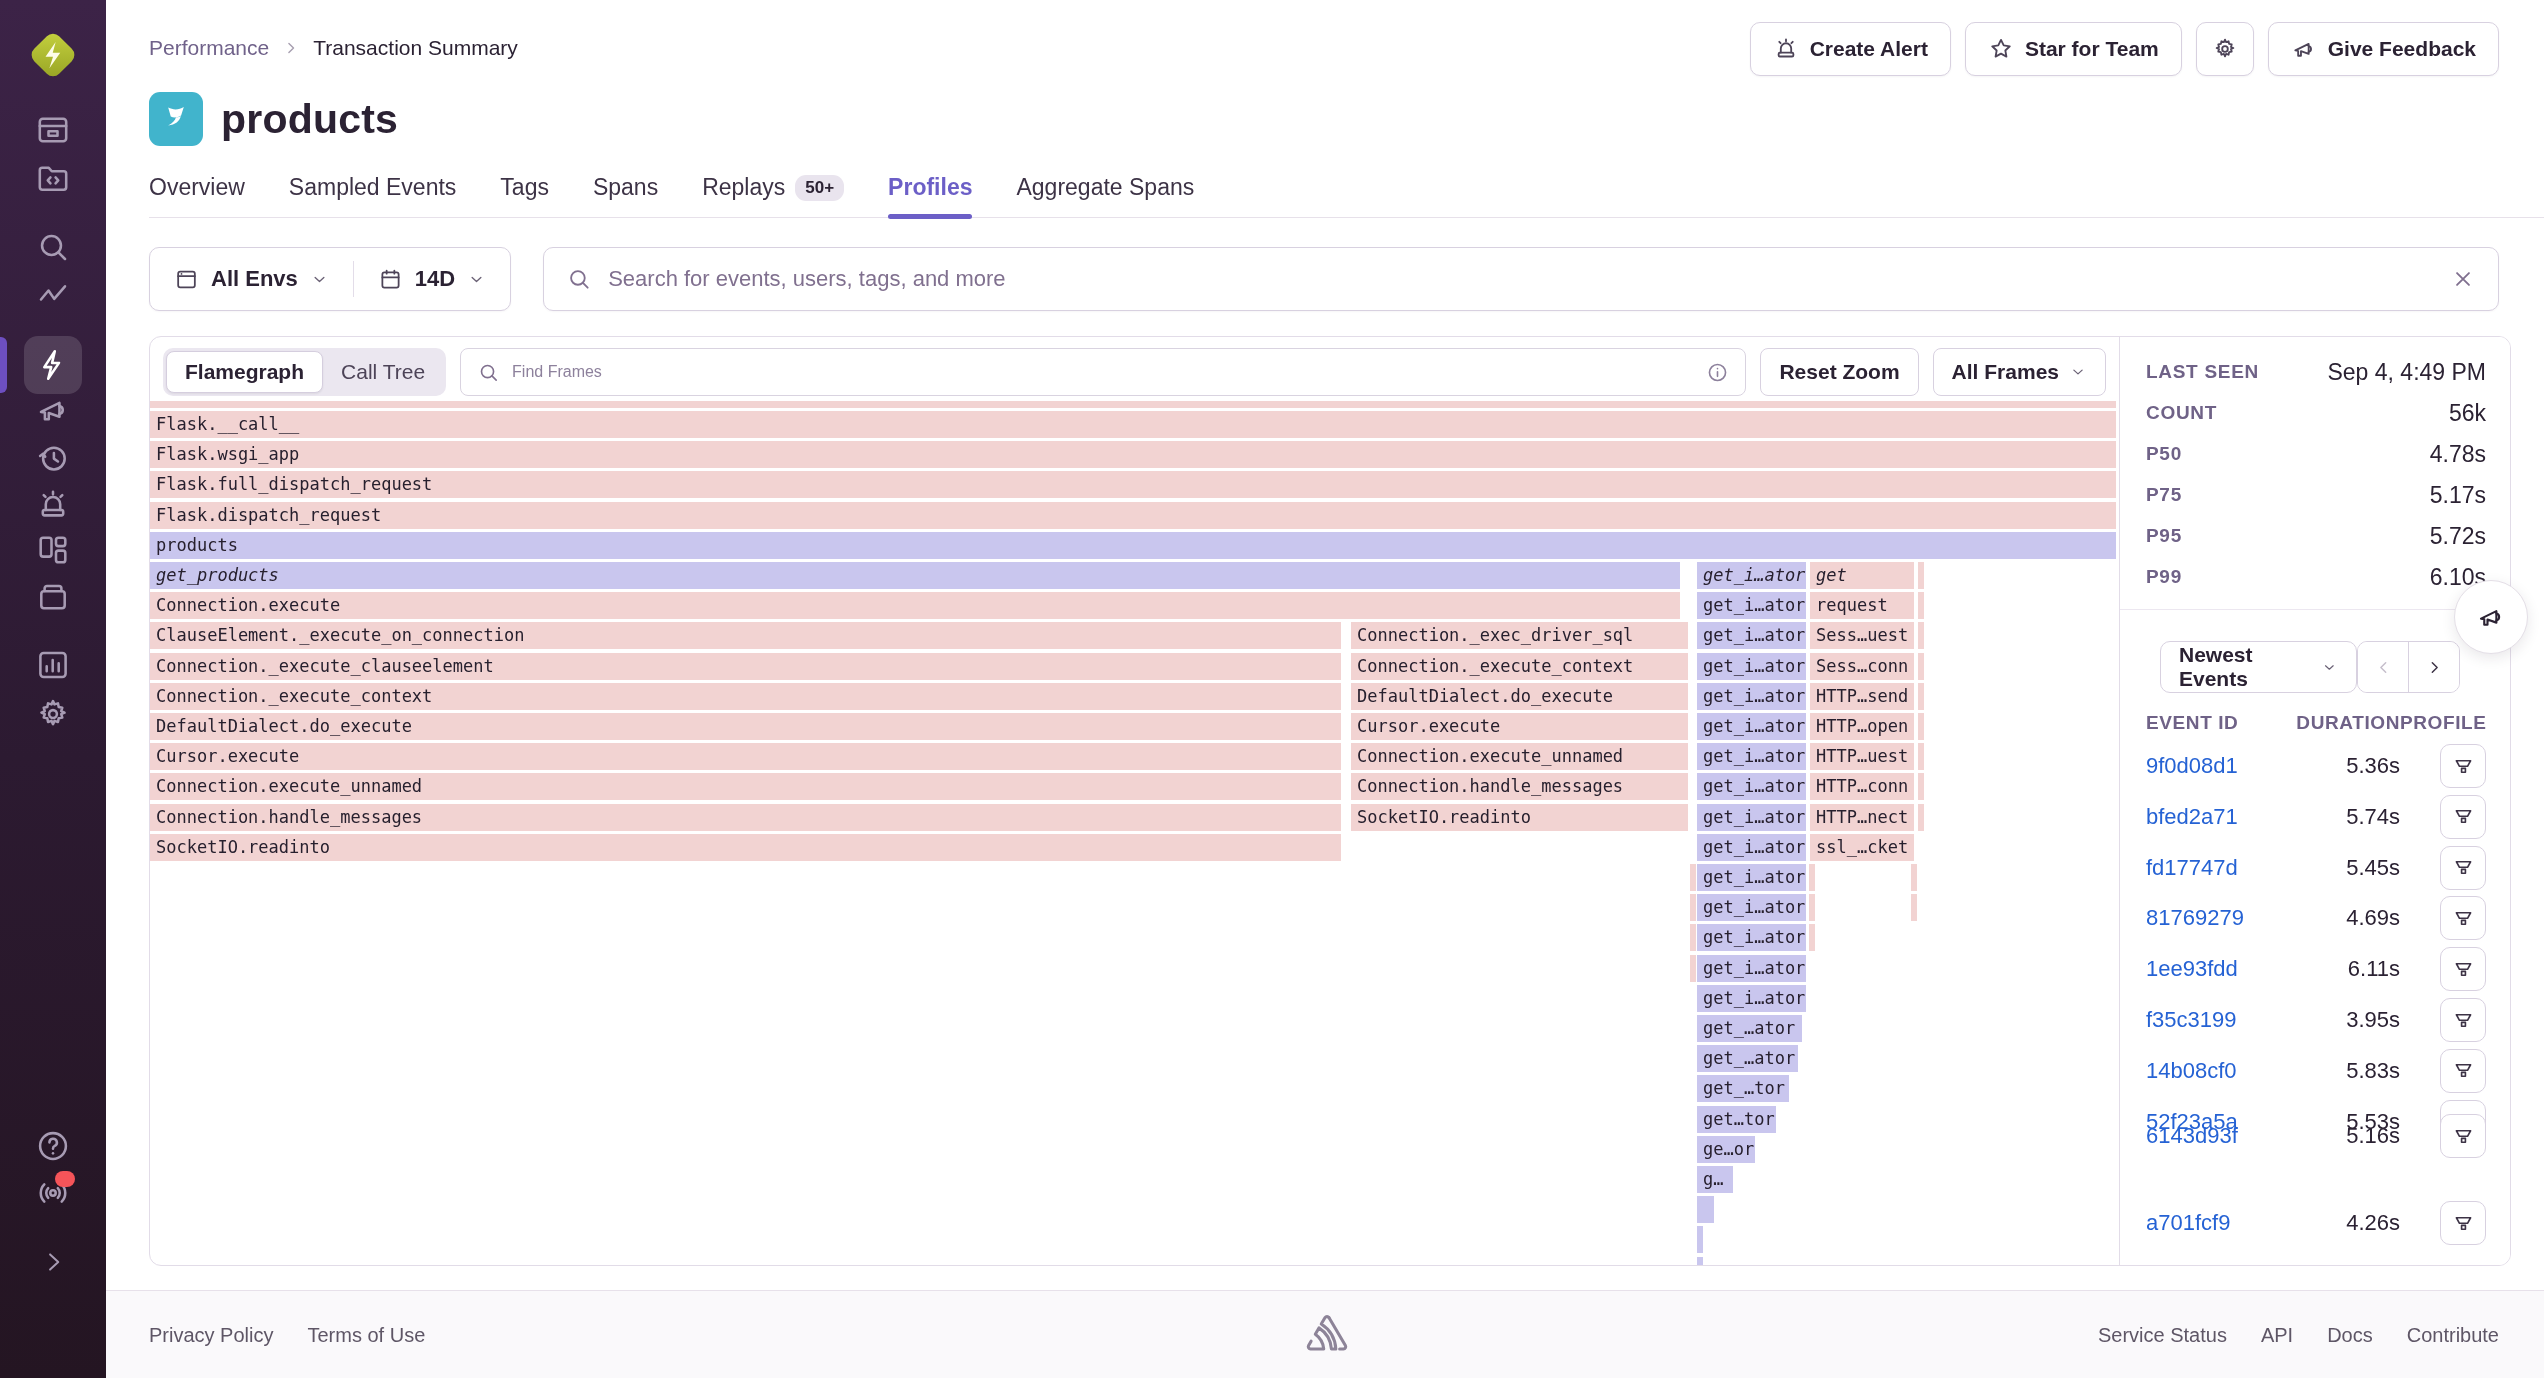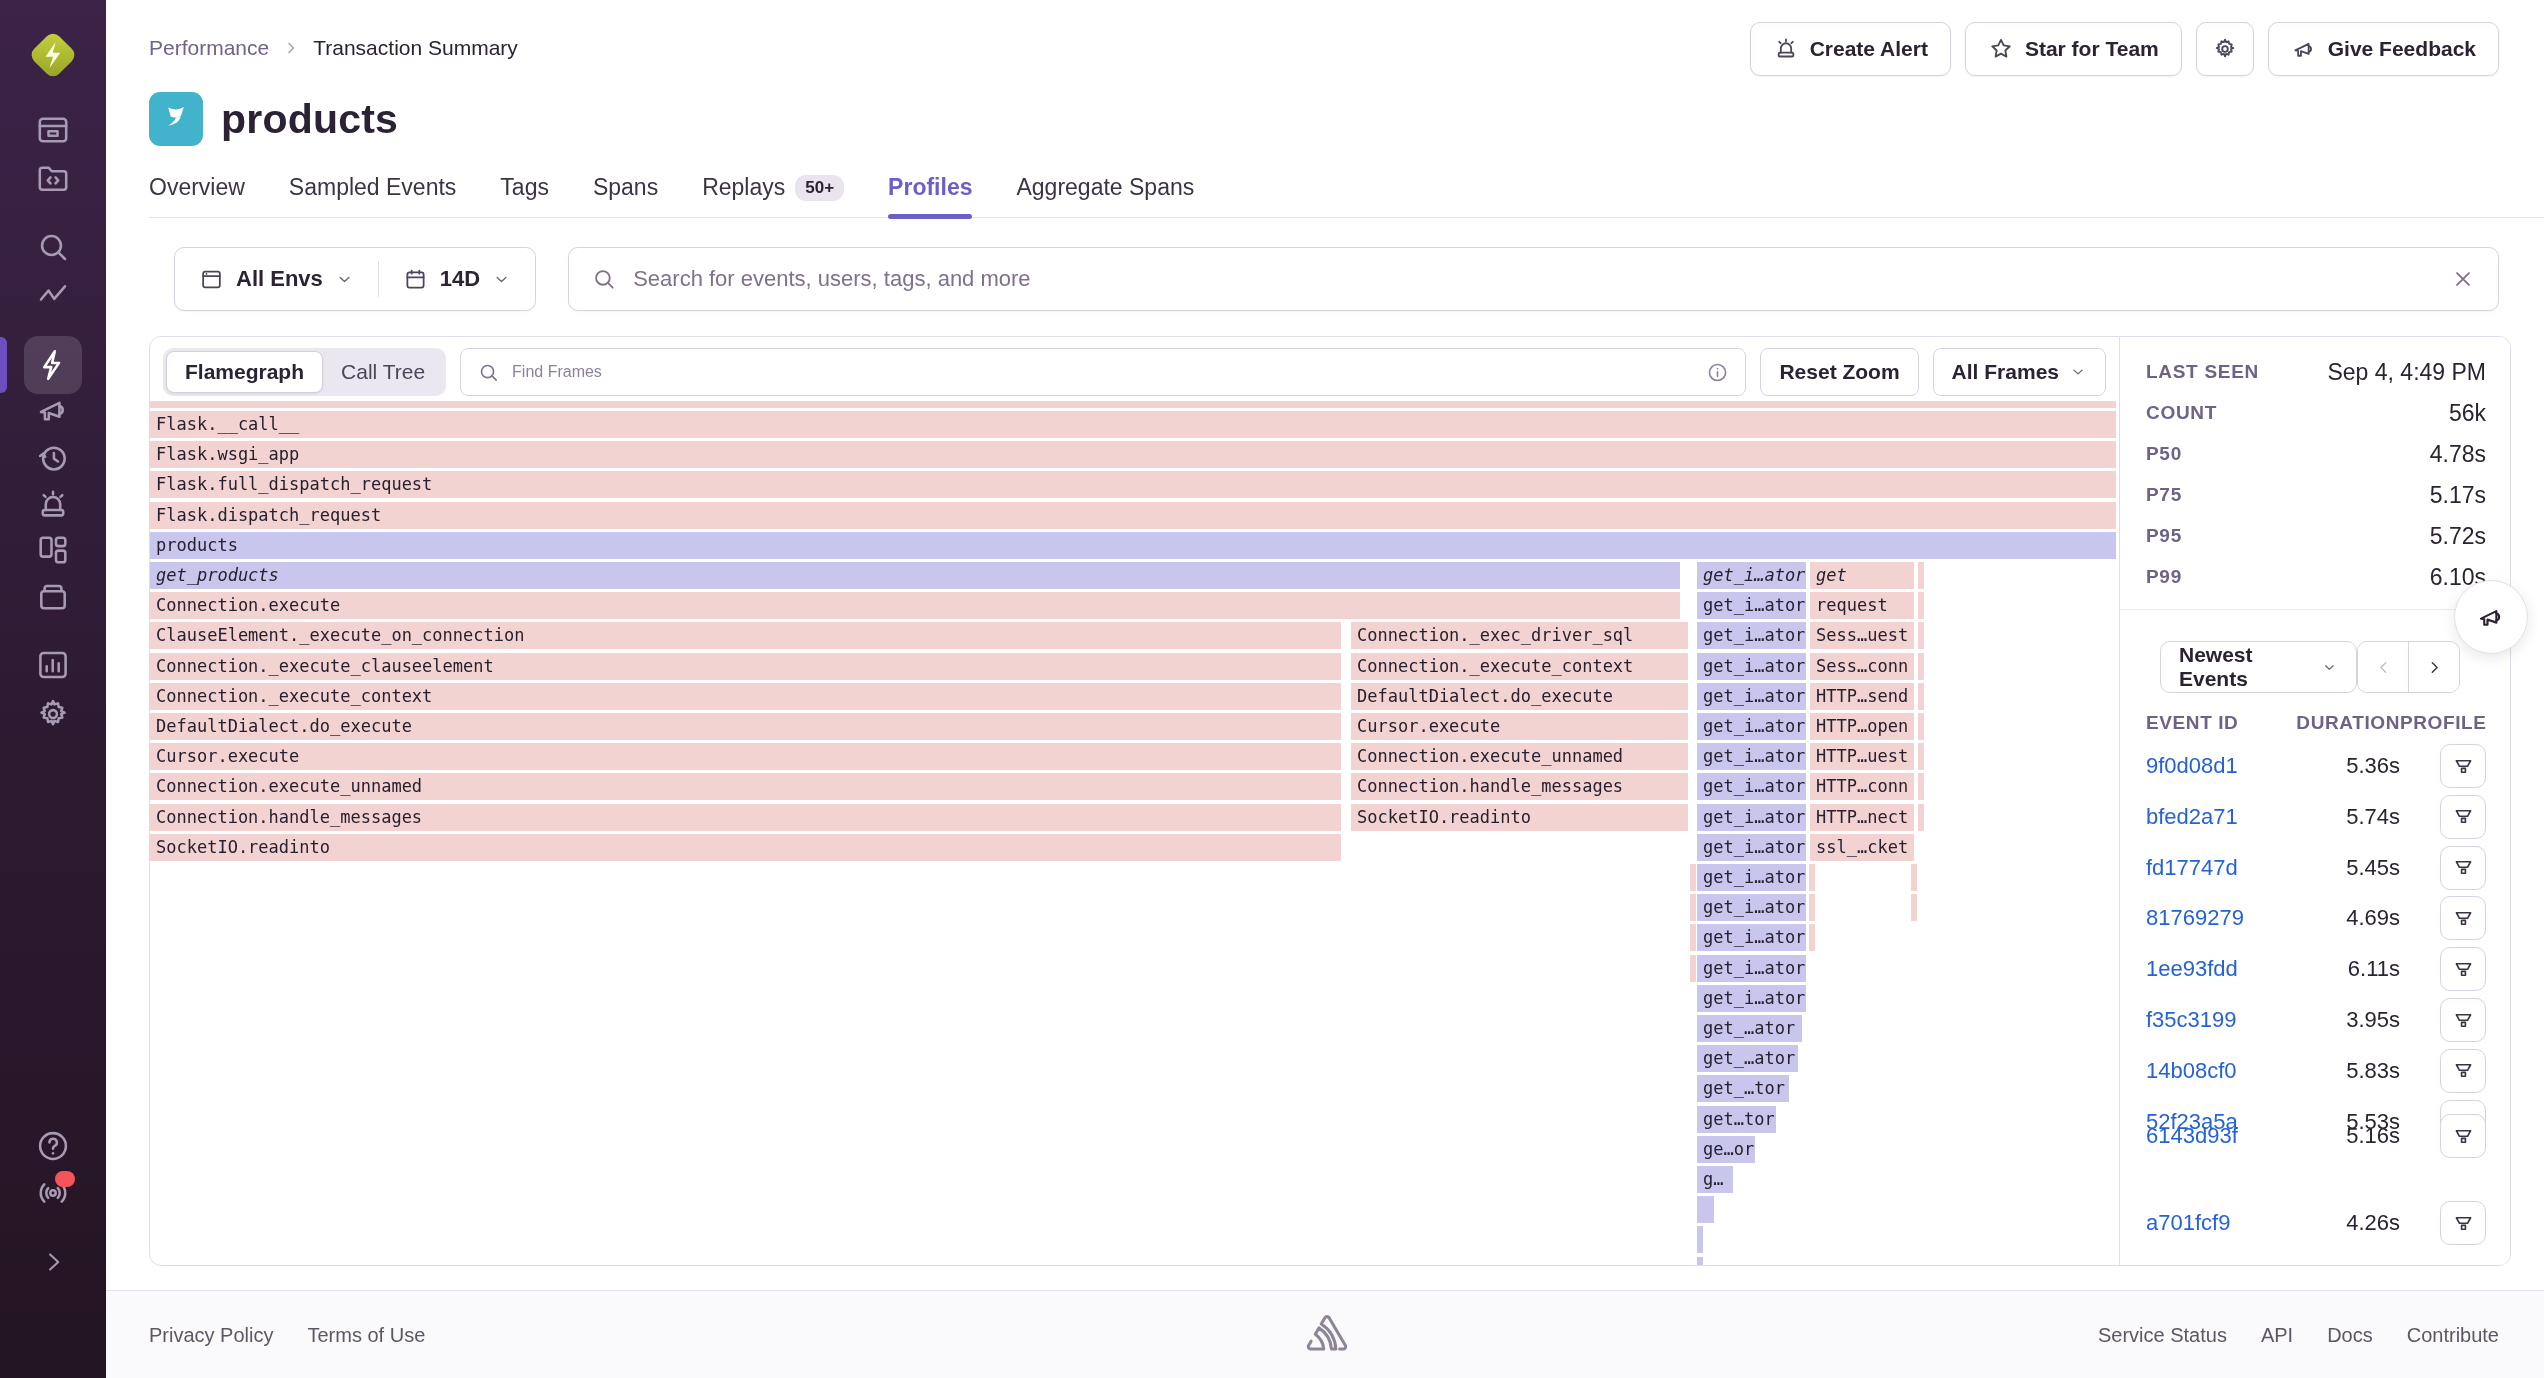--- a/index.html
+++ b/index.html
@@ -52,21 +52,21 @@
     position:relative;cursor:pointer;font-weight:500;}
   .tab.active{color:var(--c-accent);font-weight:600;}
   .tab.active:after{content:"";position:absolute;left:0;right:0;bottom:-2px;height:5px;
     background:var(--c-accent);border-radius:3px;}
   .tab-badge{background:#e9e4ee;border-radius:11px;font-size:17px;font-weight:700;
     padding:3px 10px;color:#2b2233;}
 
   
   #filter-row{position:absolute;left:149px;top:247px;height:64px;right:45px;display:flex;gap:32px;}
   #env-date{display:flex;align-items:center;height:64px;background:#fff;border:1px solid var(--c-border2);
-    border-radius:10px;box-shadow:0 1px 2px rgba(43,34,51,.04);margin-left:25px;}
+    border-radius:10px;box-shadow:0 1px 2px rgba(43,34,51,.04);}
   .ed-seg{display:flex;align-items:center;gap:12px;padding:0 24px;font-size:22px;font-weight:700;cursor:pointer;}
   .ed-seg .ic{width:25px;height:25px;color:#4d4458;}
   .ed-seg .chev{width:19px;height:19px;color:#6a6175;}
   #ed-divider{width:1px;height:36px;background:#e3dde9;}
   #search-bar{flex:1;display:flex;align-items:center;gap:16px;background:#fff;
     border:1px solid var(--c-border2);border-radius:10px;padding:0 22px;
     box-shadow:0 1px 2px rgba(43,34,51,.04);}
   #search-bar .ic{width:26px;height:26px;color:#80708f;}
   #search-input{flex:1;border:none;outline:none;font-size:22px;color:var(--c-text);
     font-family:"Liberation Sans",sans-serif;background:transparent;}

